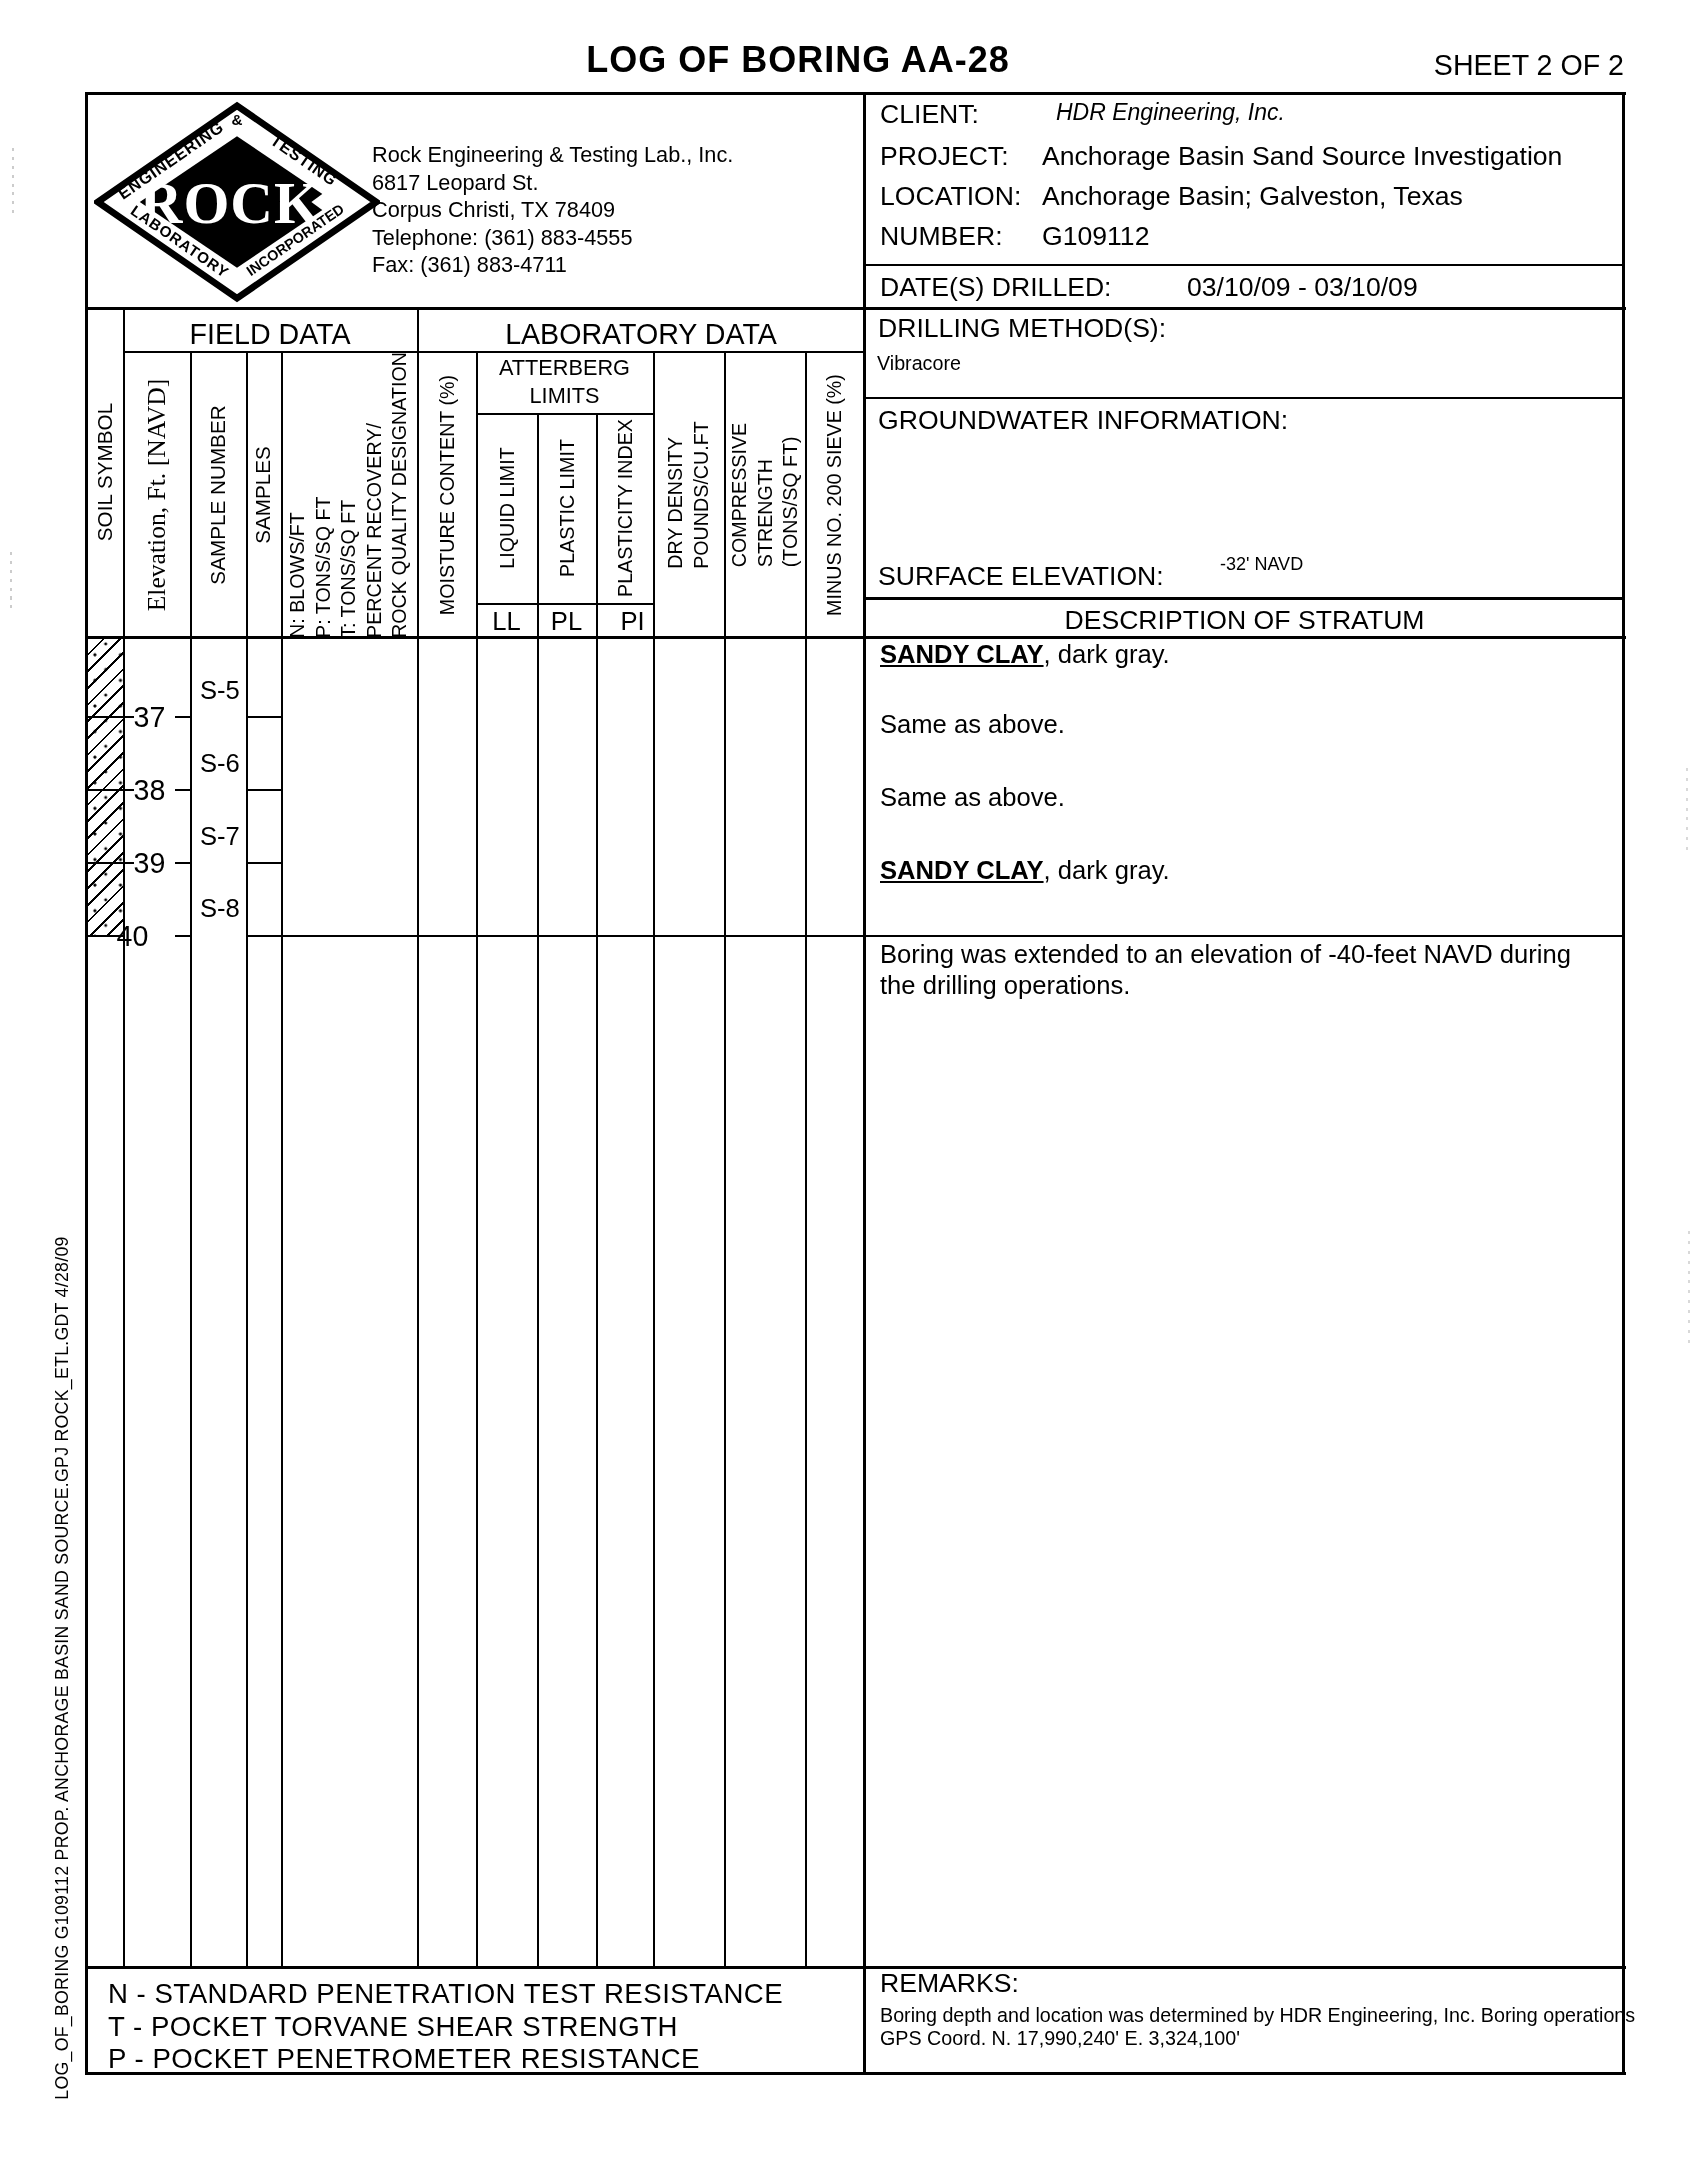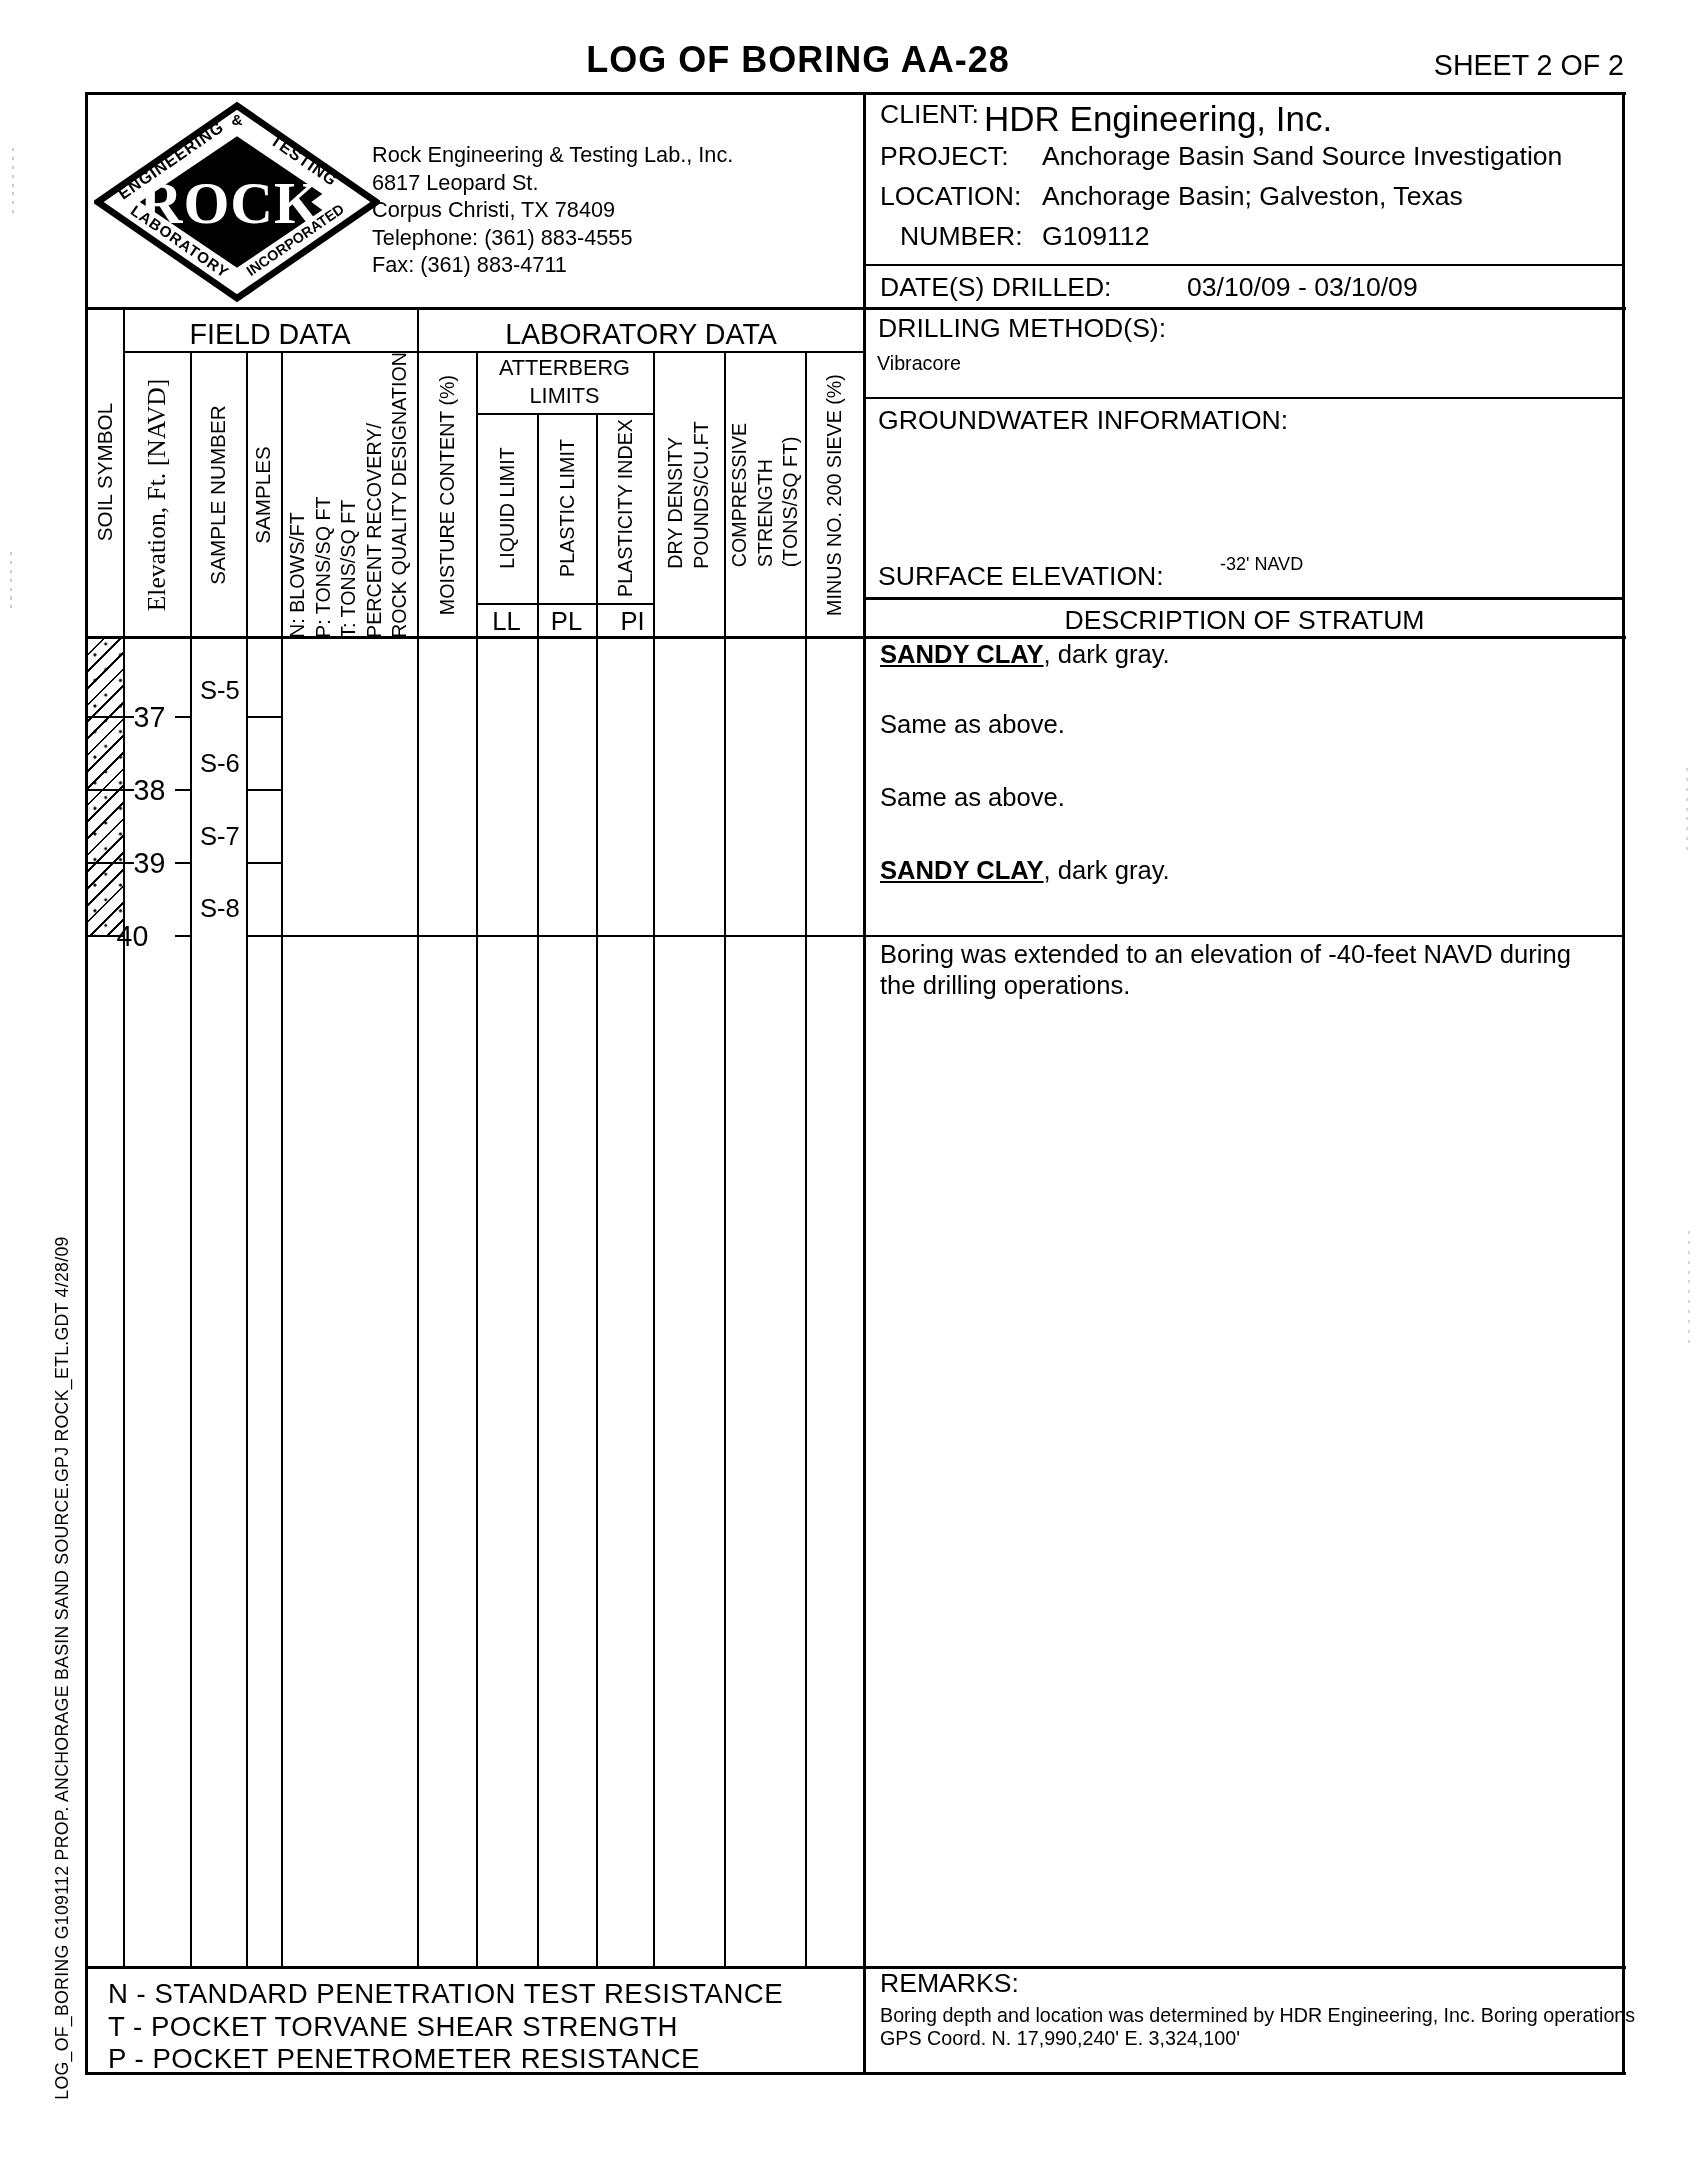--- a/index.html
+++ b/index.html
@@ -55,26 +55,26 @@
 
   <div class="abs lines" style="left:372px;top:141px;font-size:21.7px;line-height:27.6px;">
     <div>Rock Engineering &amp; Testing Lab., Inc.</div>
     <div>6817 Leopard St.</div>
     <div>Corpus Christi, TX 78409</div>
     <div>Telephone:  (361) 883-4555</div>
     <div>Fax:  (361) 883-4711</div>
   </div>
 
   <div class="abs" style="left:880px;top:99px;font-size:26.6px;">CLIENT:</div>
-  <div class="abs" style="left:984px;top:99px;font-size:35px;">HDR Engineering, Inc.</div>
+  <div class="abs" style="left:1056px;top:99px;font-size:23px;font-style:italic;">HDR Engineering, Inc.</div>
   <div class="abs" style="left:880px;top:141px;font-size:26.6px;">PROJECT:</div>
   <div class="abs" style="left:1042px;top:141px;font-size:26.6px;">Anchorage Basin Sand Source Investigation</div>
   <div class="abs" style="left:880px;top:181px;font-size:26.6px;">LOCATION:</div>
   <div class="abs" style="left:1042px;top:181px;font-size:26.6px;">Anchorage Basin; Galveston, Texas</div>
-  <div class="abs" style="left:880px;top:221px;font-size:26.6px;margin-left:20px;">NUMBER:</div>
+  <div class="abs" style="left:880px;top:221px;font-size:26.6px;">NUMBER:</div>
   <div class="abs" style="left:1042px;top:221px;font-size:26.6px;">G109112</div>
   <div class="h" style="left:865px;top:264px;width:759px;"></div>
   <div class="abs" style="left:880px;top:272px;font-size:26.6px;">DATE(S) DRILLED:</div>
   <div class="abs" style="left:1187px;top:272px;font-size:26.6px;">03/10/09 - 03/10/09</div>
 
   <div class="h3" style="left:87px;top:307px;width:1539px;"></div>
   <div class="cell ctr" style="left:123px;top:308px;width:294px;height:43px;font-size:28.6px;">
     <span>FIELD DATA</span>
   </div>
   <div class="cell ctr" style="left:417px;top:308px;width:448px;height:43px;font-size:28.6px;">

